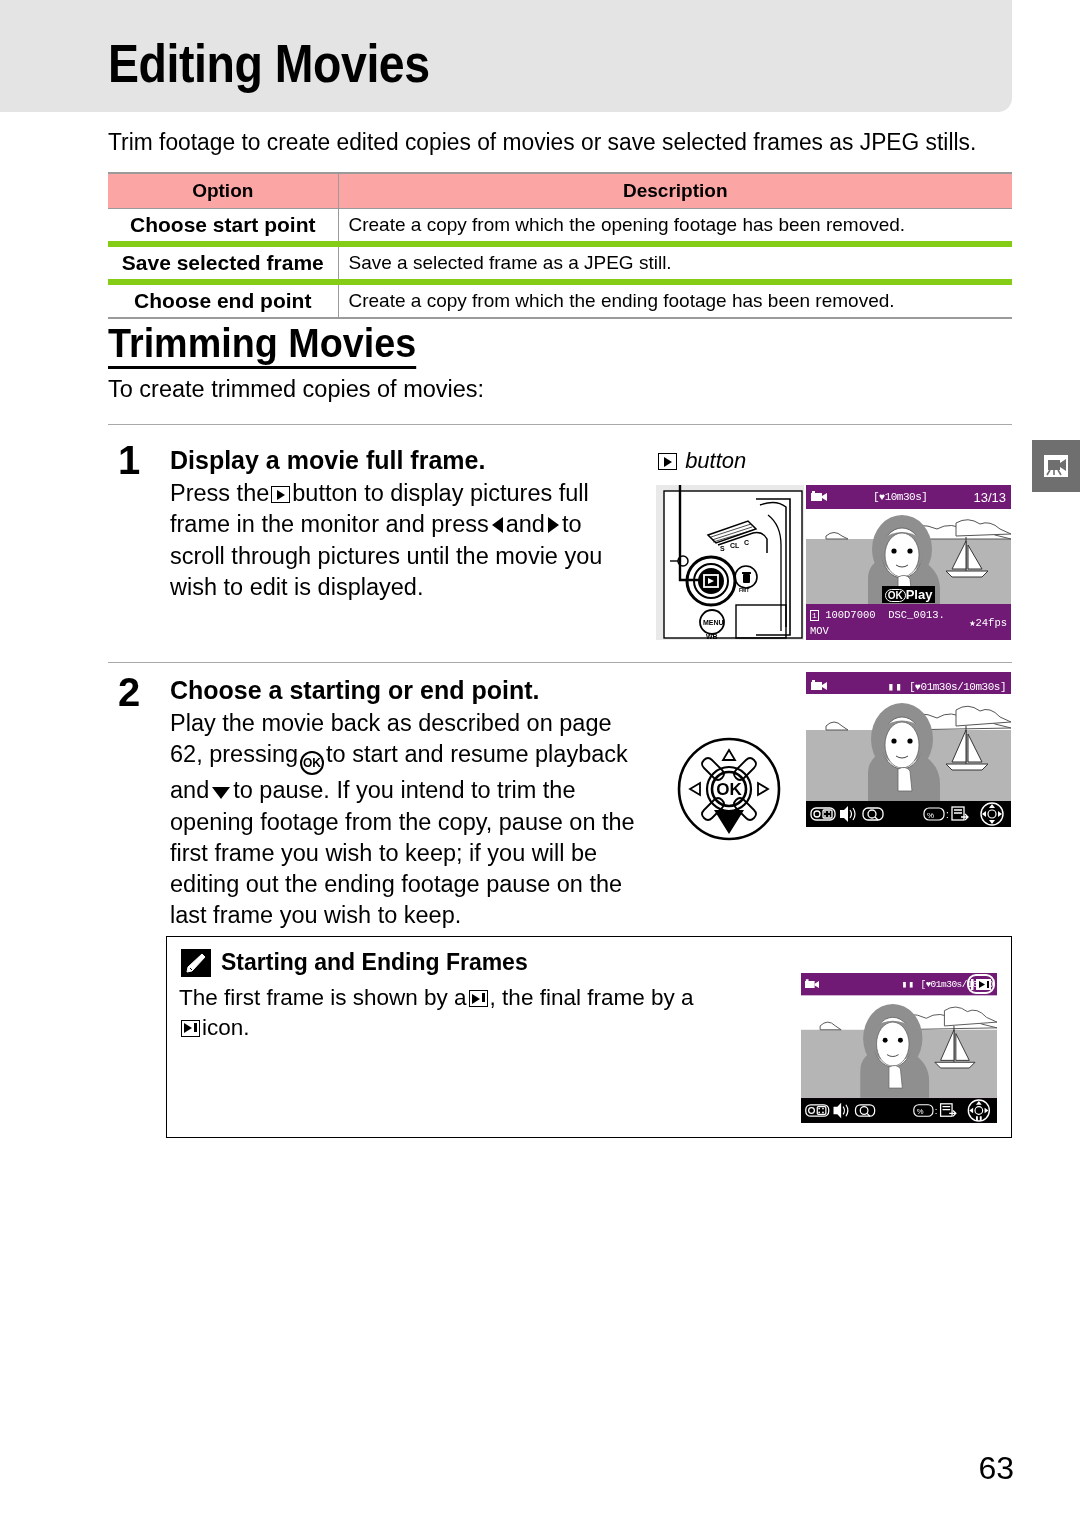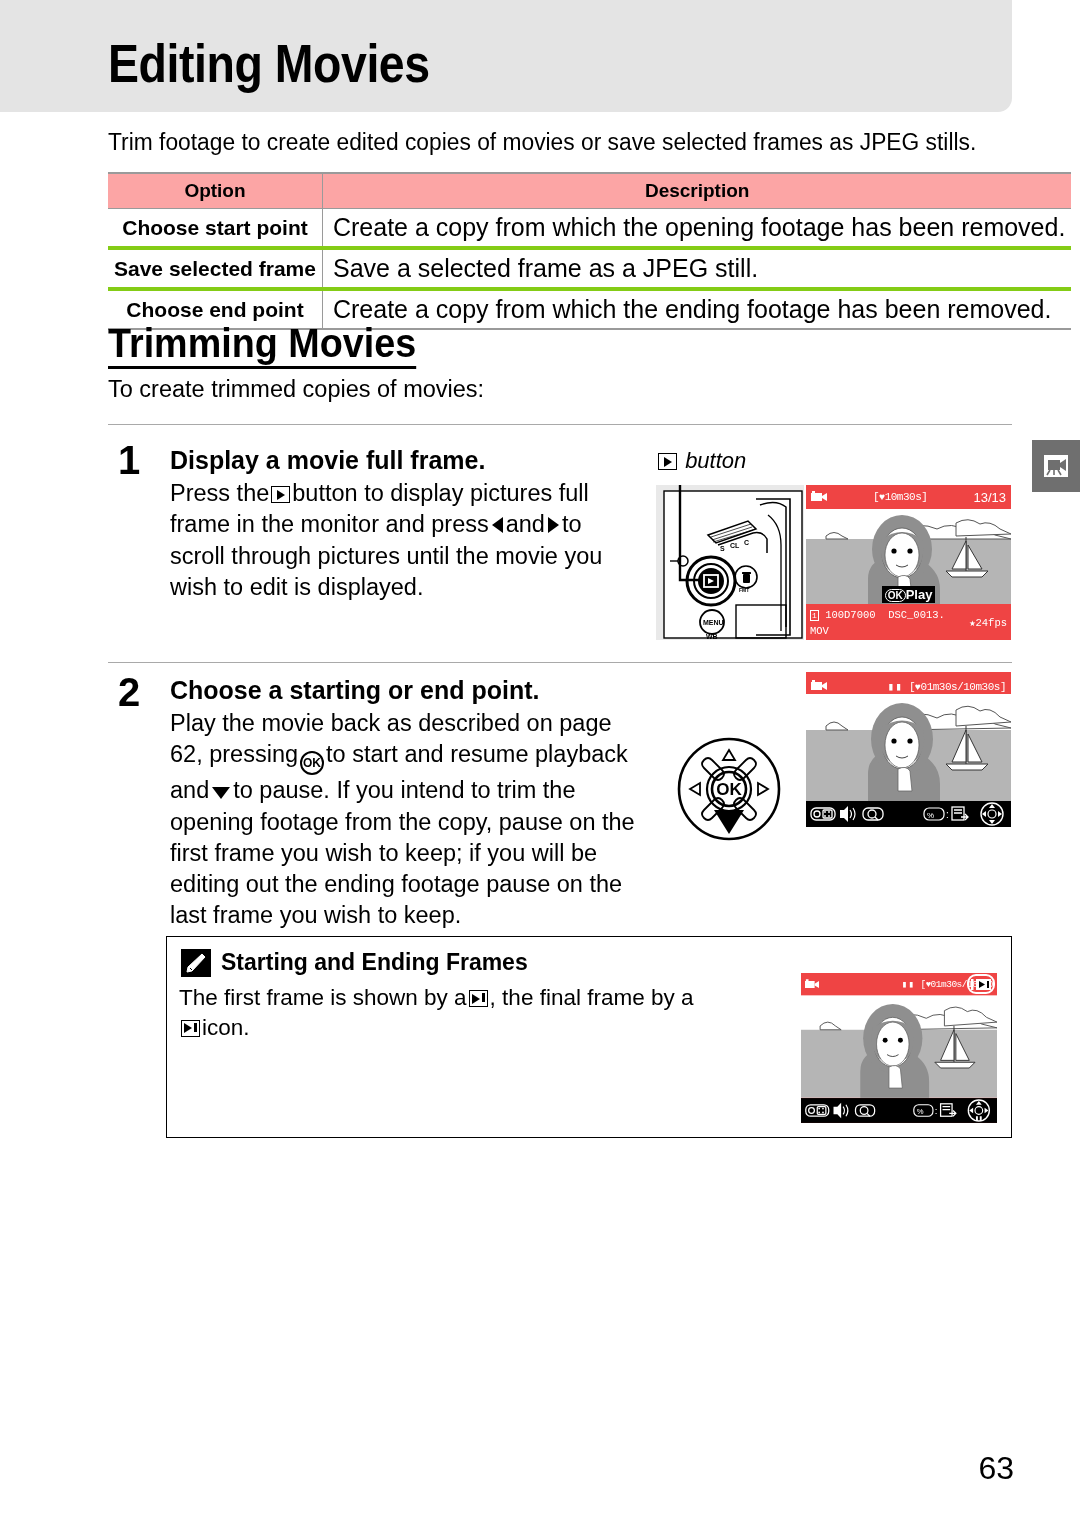--- a/index.html
+++ b/index.html
@@ -41,31 +41,31 @@
   .opt-table thead th{
     background:#fca5a5;
     border-top:2px solid #9a9a9a;
     border-bottom:1px solid #9a9a9a;
     font-weight:bold; font-size:19px;
     padding:6px 0 6px 0;
     text-align:center;
   }
   .opt-table thead th.c1{ width:230px; border-right:1px solid #9a9a9a;}
   .opt-table tbody td{
-    border-bottom:4px solid #84cc16;
+    border-bottom:6px solid #84cc16;
     padding:4px 6px; vertical-align:middle;
     white-space:nowrap;
   }
   .opt-table tbody tr:last-child td{ border-bottom:2px solid #9a9a9a; }
   .opt-table td.c1{
     width:230px; font-weight:bold; text-align:center;
     border-right:1px solid #9a9a9a;
     font-size:21px;
   }
-  .opt-table td.c2{ padding-left:10px; font-size:25px; }
+  .opt-table td.c2{ padding-left:10px; font-size:19px; }
 
   
   .sect-head{
     position:absolute; left:108px; top:322px;
     font-size:41px; font-weight:bold;
     border-bottom:3px solid #000;
     padding-bottom:1px;
     transform:scaleX(0.92); transform-origin:left top;
     line-height:1.05;
   }
@@ -145,21 +145,21 @@
   }
 
   
   .camera-box{
     position:absolute; left:656px; top:485px; width:148px; height:155px;
     background:#e9e9e9; overflow:hidden;
   }
 
   
   .lcd{
-    position:absolute; background:#ef4444; overflow:hidden;
+    position:absolute; background:#701a75; overflow:hidden;
   }
   .lcd .topbar{
     position:absolute; left:0; right:0; top:0;
     color:#fff; font-family:"Liberation Mono", monospace;
     display:flex; align-items:center;
   }
   .lcd .botbar{
     position:absolute; left:0; right:0; bottom:0;
     color:#fff; font-family:"Liberation Mono", monospace;
   }

